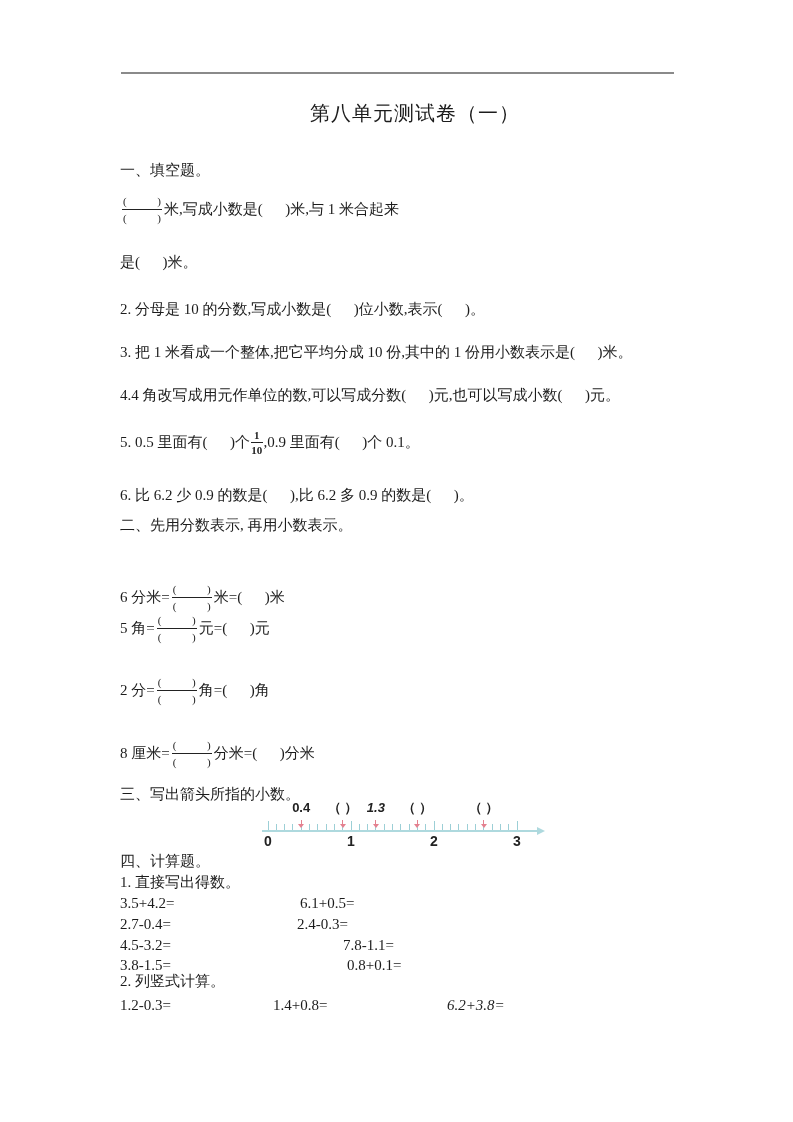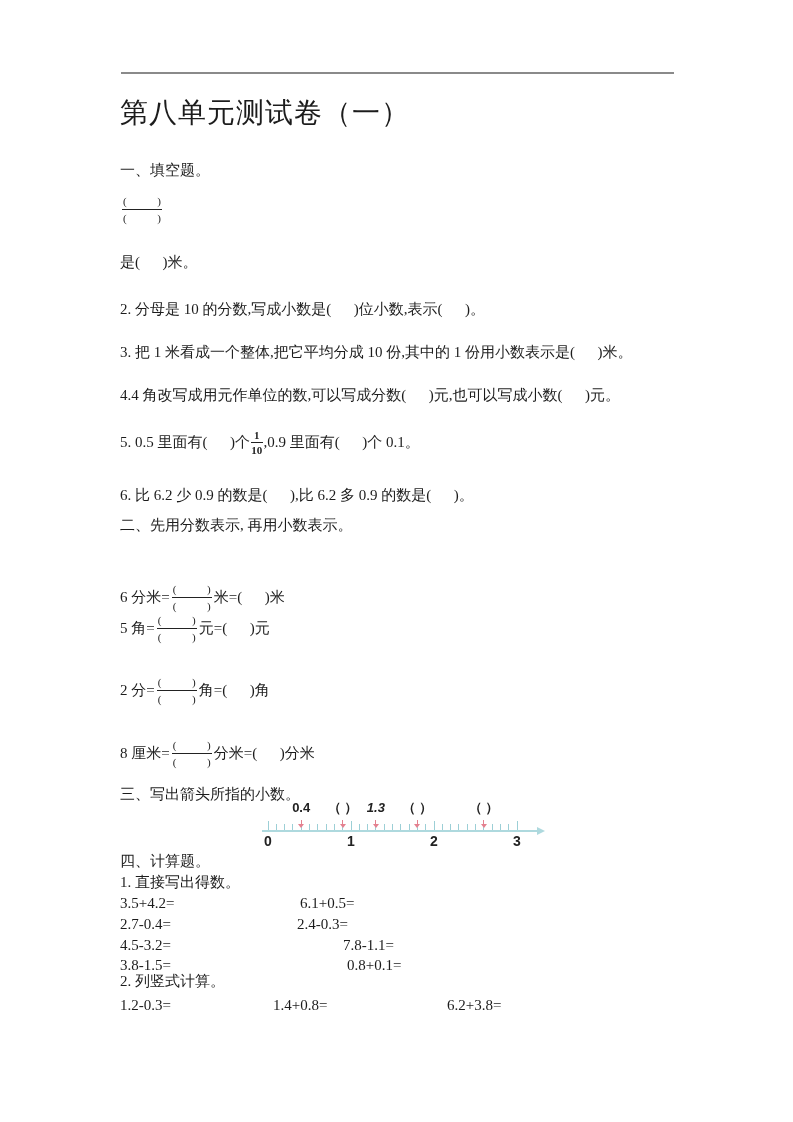--- a/index.html
+++ b/index.html
@@ -4,22 +4,22 @@
 <style>
   html,body{margin:0;padding:0;}
   body{
     width:793px;height:1122px;position:relative;background:#ffffff;
     font-family:"Liberation Serif","DejaVu Serif",serif;
     color:#1c1c1c;overflow:hidden;
   }
   .abs{position:absolute;}
   .txt{font-size:15px;line-height:20px;white-space:pre;}
   .rule{position:absolute;left:121px;top:72px;width:553px;height:2px;background:#8a8a8a;}
-  .title{position:absolute;left:120px;top:96px;width:590px;
-         font-size:28px;line-height:34px;letter-spacing:1px;white-space:pre;}
+  .title{position:absolute;left:120px;top:96px;width:590px;text-align:center;
+         font-size:20px;line-height:34px;letter-spacing:1px;white-space:pre;}
   .frow{position:absolute;left:120px;display:flex;align-items:center;white-space:pre;font-size:15px;}
   .frow > span{white-space:pre;}
   
   .fb{display:inline-flex;flex-direction:column;align-items:center;margin:0 2px;}
   .fb .n,.fb .d{display:flex;justify-content:space-between;width:40px;
                 font-size:11px;line-height:12px;padding:0 1px;box-sizing:border-box;}
   .fb .n{border-bottom:1px solid #222;padding-bottom:2px;}
   .fb .d{padding-top:2px;}
   
   .fx{display:inline-flex;flex-direction:column;align-items:center;margin:0 1px;font-weight:bold;}
@@ -51,20 +51,21 @@
 
 <div class="title">第八单元测试卷（一）</div>
 
 <div class="abs txt" style="left:120px;top:160px;">一、填空题。</div>
 
 <div class="frow" style="top:188px;height:42px;">
   <span class="fb">
     <span class="n"><span>(</span><span>)</span></span>
     <span class="d"><span>(</span><span>)</span></span>
   </span>
+  <span>米,写成小数是(      )米,与 1 米合起来</span>
 </div>
 <div class="abs txt" style="left:120px;top:252px;">是(      )米。</div>
 
 <div class="abs txt" style="left:120px;top:299px;">2. 分母是 10 的分数,写成小数是(      )位小数,表示(      )。</div>
 <div class="abs txt" style="left:120px;top:342px;">3. 把 1 米看成一个整体,把它平均分成 10 份,其中的 1 份用小数表示是(      )米。</div>
 <div class="abs txt" style="left:120px;top:385px;">4.4 角改写成用元作单位的数,可以写成分数(      )元,也可以写成小数(      )元。</div>
 
 <div class="frow" style="top:426px;height:32px;">
   <span>5. 0.5 里面有(      )个</span>
   <span class="fx">
@@ -158,14 +159,14 @@
     </div>
     <div class="calcrow" style="top: 955px;">
       <span style="left: 0px;">3.8-1.5=</span>
       <span style="left: 227px;">0.8+0.1=</span>
     </div>
   </div>
 <div class="abs txt" style="left:120px;top:971px;">2. 列竖式计算。</div>
 <div class="calcrow" style="top:995px;" id="vertical-row">
     <span style="left: 0px;">1.2-0.3=</span>
     <span style="left: 153px;">1.4+0.8=</span>
-    <span style="left: 327px;">6.2+3.8=</span>
+    <span style="left: 327px; font-style: italic;">6.2+3.8=</span>
   </div>
 
 </body></html>

